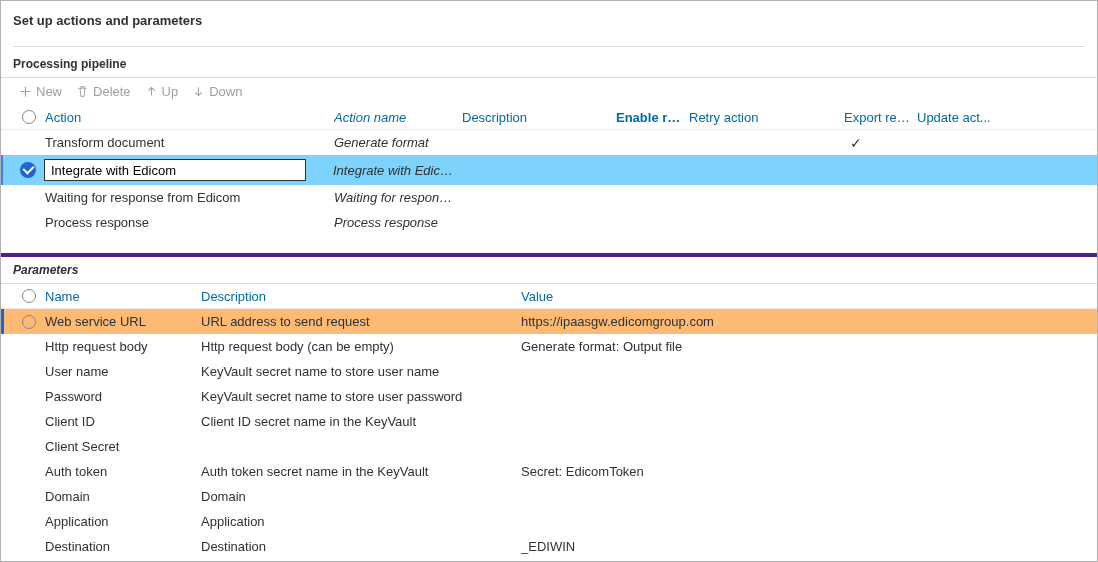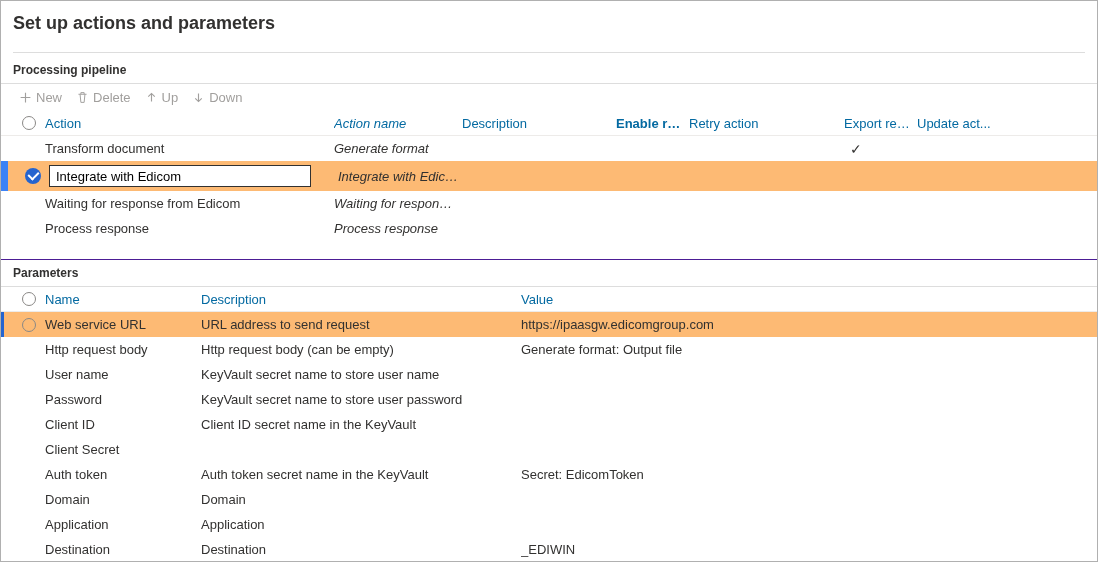--- a/index.html
+++ b/index.html
@@ -7,33 +7,34 @@
     font-family: "Segoe UI", Arial, sans-serif;
     font-size: 13px;
     color: #323130;
     background: #fff;
     width: 1098px;
     height: 562px;
     border: 1px solid #b0b0b0;
     overflow: hidden;
   }
   .page-title {
-    font-size: 18px;
+    font-size: 13px;
     font-weight: 600;
     padding: 12px 12px 12px 12px;
   }
   .section-title {
     font-size: 12px;
     font-weight: 600;
     padding: 6px 16px 6px 12px;
     border-bottom: 1px solid #ddd;
     margin-top: 4px;
   }
   .section-title.with-top {
-    border-top: 1px solid #4c1d95;
+    border-top: 4px solid #4c1d95;
+    font-style: italic;
   }
   .toolbar {
     display: flex;
     gap: 14px;
     padding: 6px 14px 6px 18px;
     color: #a19f9d;
     font-size: 13px;
   }
   .toolbar-item { display: inline-flex; align-items: center; gap: 4px; }
   .toolbar-item svg { width: 13px; height: 13px; }
@@ -45,22 +46,22 @@
     align-items: center;
     min-height: 25px;
     padding-left: 18px;
   }
   .grid-header {
     color: #0369a1;
     font-weight: 400;
     border-bottom: 1px solid #edebe9;
   }
   .grid-row.selected {
-    background: #fdba74;
-    border-left: 7px solid #3b82f6;
+    background: #7dd3fc;
+    border-left: 2px solid #3b82f6;
     padding-left: 15px;
   }
   .grid-row.param-selected {
     background: #fdba74;
     border-left: 3px solid #2564cf;
     padding-left: 15px;
   }
   .cell { padding: 4px 6px 4px 0; overflow: hidden; white-space: nowrap; text-overflow: ellipsis; }
   
   .ac-sel    { width: 26px; flex: 0 0 26px; display:flex; align-items:center; justify-content:center; }

